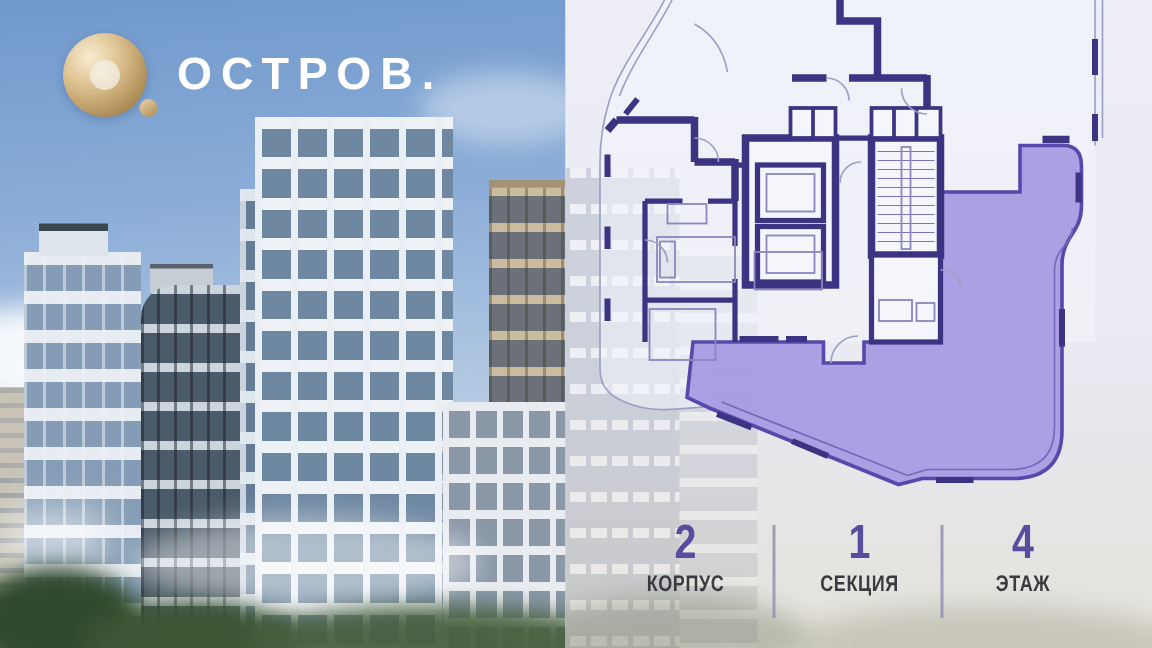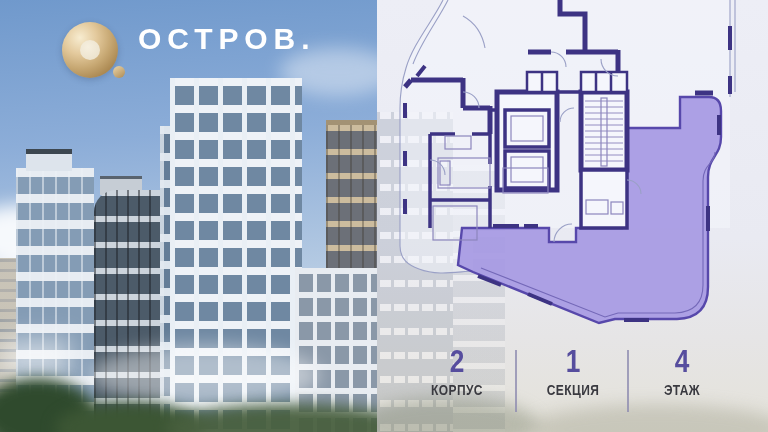--- a/index.html
+++ b/index.html
@@ -37,21 +37,21 @@
   .b-rgrid{left:295px;top:268px;width:82px;
     background:repeating-linear-gradient(90deg,#e8ecf1 0 4px,rgba(0,0,0,0) 4px 18px),
                repeating-linear-gradient(180deg,#e8ecf1 0 6px,#8a98a8 6px 24px);}
   .green{position:absolute;border-radius:50%;filter:blur(7px);}
   .g1{left:-20px;bottom:-18px;width:115px;height:72px;background:#2f4a2d;}
   .g2{left:55px;bottom:-22px;width:150px;height:52px;background:#3c5634;}
   .g3{left:165px;bottom:-20px;width:250px;height:48px;background:#49603f;opacity:.95;}
   .haze{position:absolute;left:0;bottom:52px;width:70px;height:42px;background:#fff;filter:blur(12px);opacity:.55;}
 
   
-  .logo{position:absolute;left:62px;top:22px;display:flex;}
+  .logo{position:absolute;left:42px;top:22px;display:flex;align-items:center;}
   .ring{position:relative;width:56px;height:56px;border-radius:50%;
     background:radial-gradient(circle at 32% 28%,#f7ecd0 0%,#e3c99c 30%,var(--logo-gold,#c7a873) 55%,#a8854e 80%,#97743f 100%);
     box-shadow:0 2px 6px rgba(40,60,90,.25);}
   .ring::after{content:"";position:absolute;left:18px;top:18px;width:20px;height:20px;border-radius:50%;
     background:radial-gradient(circle at 40% 35%,#f6efdf,#e9dfc8);}
   .ring-dot{position:absolute;right:-7px;bottom:0;width:12px;height:12px;border-radius:50%;
     background:linear-gradient(145deg,#ecd6ab,#ad8a52);}
   .logo-text{margin-left:20px;color:#fff;font-size:30px;font-weight:700;letter-spacing:6px;}
 
   

